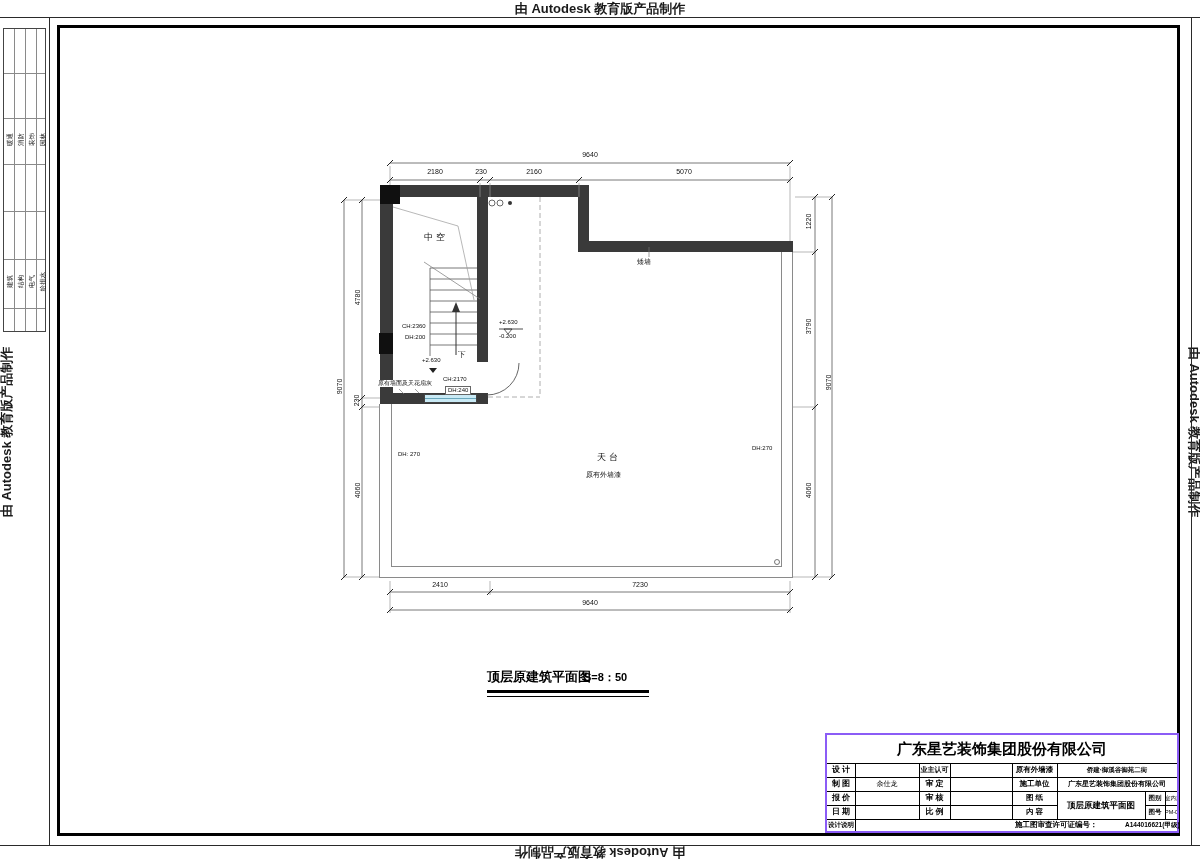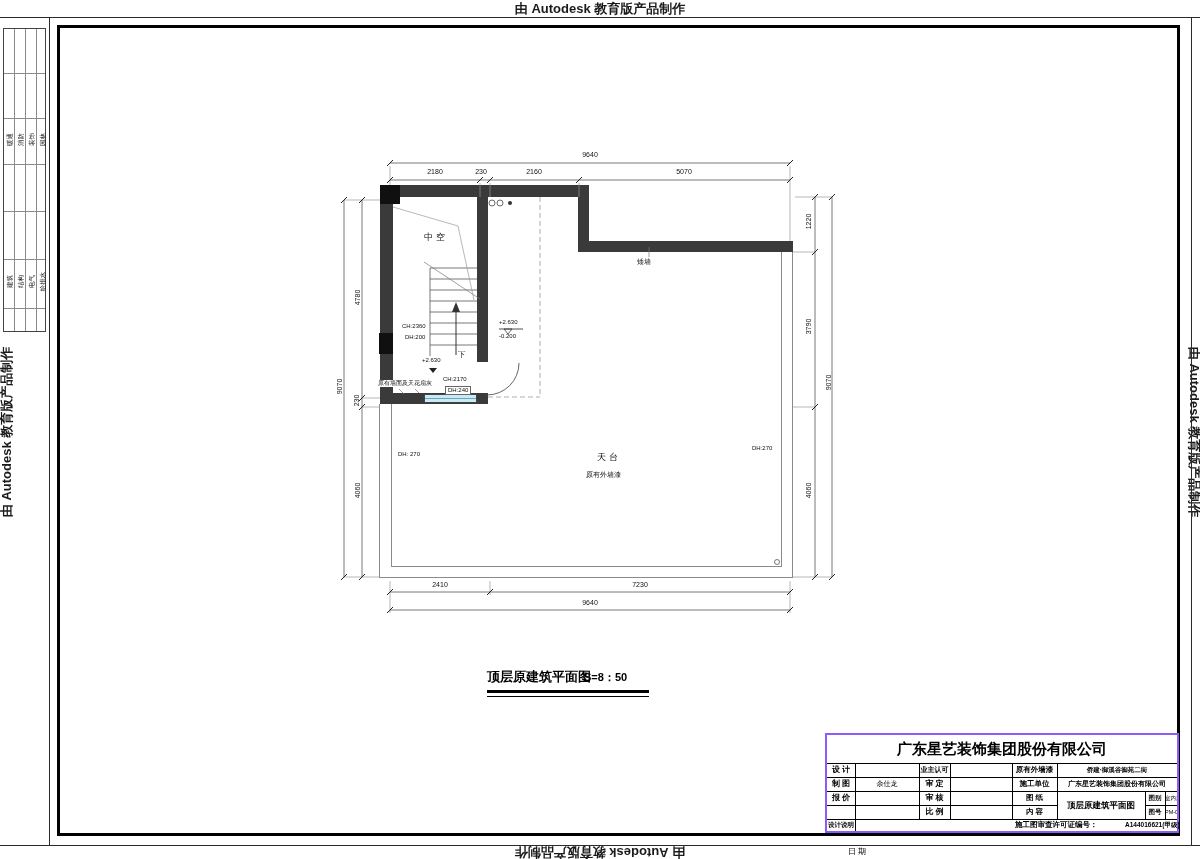--- a/index.html
+++ b/index.html
@@ -147,21 +147,21 @@
     <div class="tb-line" style="left:185px;top:28px;width:1px;height:56px;"></div>
     <div class="tb-line" style="left:230px;top:28px;width:1px;height:56px;"></div>
     <div class="tb-line" style="left:318px;top:56px;width:1px;height:28px;"></div>
     <div class="tb-line" style="left:338px;top:56px;width:1px;height:28px;"></div>
 
     <div class="tb-cell" style="left:0;top:0;width:350px;height:28px;line-height:28px;font-size:15px;font-weight:bold;">广东星艺装饰集团股份有限公司</div>
 
     <div class="tb-cell" style="left:0;top:28px;width:28px;height:14px;line-height:14px;font-size:8px;font-weight:bold;">设 计</div>
     <div class="tb-cell" style="left:0;top:42px;width:28px;height:14px;line-height:14px;font-size:8px;font-weight:bold;">制 图</div>
     <div class="tb-cell" style="left:0;top:56px;width:28px;height:14px;line-height:14px;font-size:8px;font-weight:bold;">报 价</div>
-    <div class="tb-cell" style="left:16px;top:70px;width:28px;height:14px;line-height:14px;font-size:8px;font-weight:normal;margin-top:40px;">日 期</div>
+    <div class="tb-cell" style="left:0;top:70px;width:28px;height:14px;line-height:14px;font-size:8px;font-weight:bold;">日 期</div>
 
     <div class="tb-cell" style="left:28px;top:42px;width:64px;height:14px;line-height:14px;font-size:7px;">余仕龙</div>
 
     <div class="tb-cell" style="left:92px;top:28px;width:31px;height:14px;line-height:14px;font-size:7px;font-weight:bold;">业主认可</div>
     <div class="tb-cell" style="left:92px;top:42px;width:31px;height:14px;line-height:14px;font-size:8px;font-weight:bold;">审 定</div>
     <div class="tb-cell" style="left:92px;top:56px;width:31px;height:14px;line-height:14px;font-size:8px;font-weight:bold;">审 核</div>
     <div class="tb-cell" style="left:92px;top:70px;width:31px;height:14px;line-height:14px;font-size:8px;font-weight:bold;">比 例</div>
 
     <div class="tb-cell" style="left:185px;top:28px;width:45px;height:14px;line-height:14px;font-size:7.5px;font-weight:bold;">原有外墙漆</div>
     <div class="tb-cell" style="left:185px;top:42px;width:45px;height:14px;line-height:14px;font-size:7.5px;font-weight:bold;">施工单位</div>

